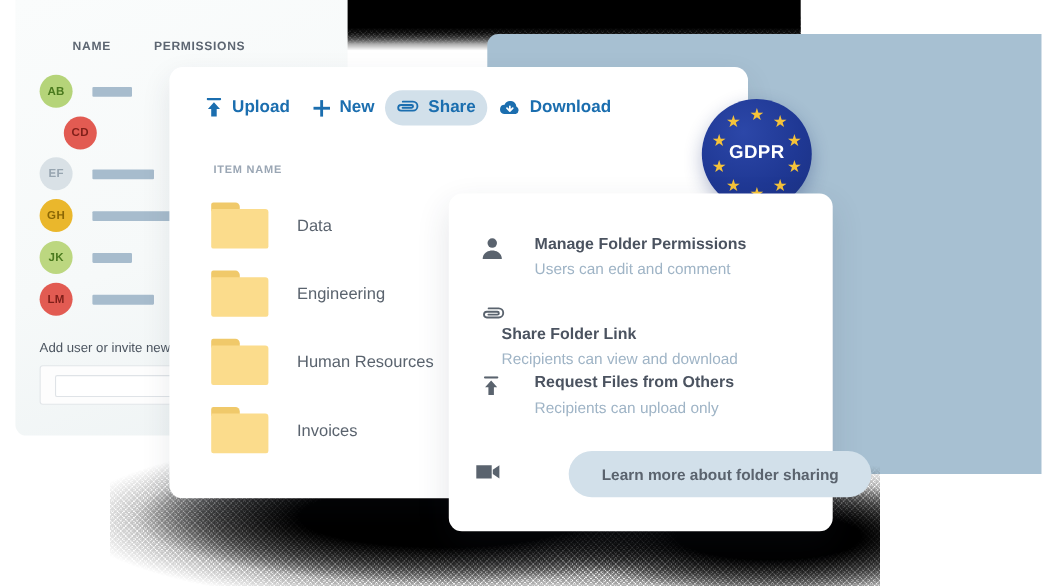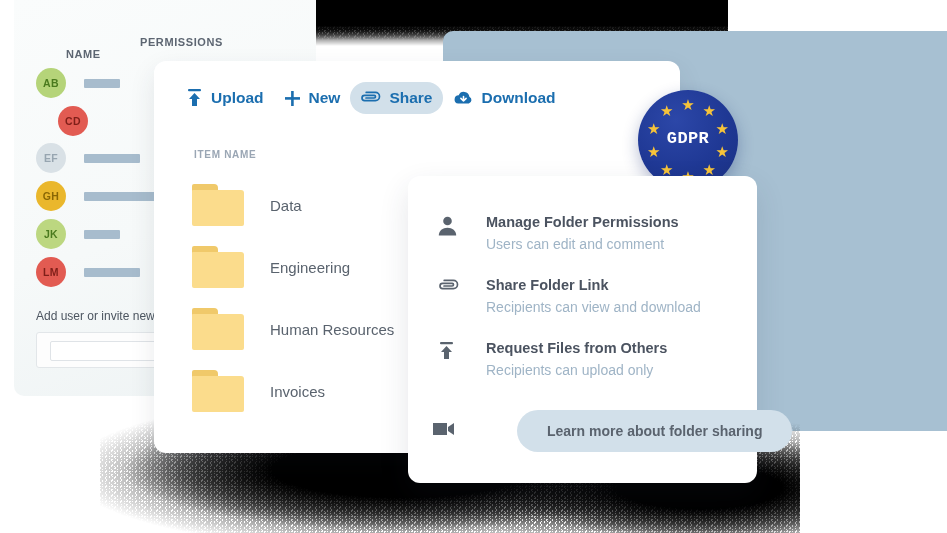--- a/index.html
+++ b/index.html
@@ -70,21 +70,21 @@
   .users-panel {
     position: absolute;
     left: 14px; top: 0px; width: 302px; height: 396px;
     background: linear-gradient(160deg,#fafcfc 0%, #f6f9f9 55%, #eef3f4 100%);
     border-radius: 0 0 10px 10px;
   }
   .col-head {
     position: absolute;
     font-size: 11px; font-weight: 700; letter-spacing: .6px; color: #5d6672;
   }
-  .col-head.name { left: 24px; top: 48px; padding-left: 28px; }
+  .col-head.name { left: 24px; top: 36px; padding-left: 28px; }
   .col-head.perm { left: 126px; top: 36px; }
 
   .user-row { position: absolute; left: 22px; height: 30px; display: flex; align-items: center; }
   .avatar {
     width: 30px; height: 30px; border-radius: 50%;
     display: flex; align-items: center; justify-content: center;
     font-size: 10.5px; font-weight: 700; letter-spacing: .3px;
     flex: 0 0 auto;
   }
   .perm-bar { height: 9px; border-radius: 1px; background: #a7bccd; margin-left: 18px; }
@@ -141,21 +141,21 @@
 
   
   .gdpr {
     position: absolute; left: 638px; top: 90px; width: 100px; height: 100px;
     border-radius: 50%;
     background: radial-gradient(circle at 38% 30%, #2c47a8 0%, #1f3894 55%, #1b3080 100%);
     box-shadow: 0 6px 16px rgba(20,40,110,.30);
   }
   .gdpr .txt {
     position: absolute; left: 0; right: 0; top: 39px; text-align: center;
-    color: #ffffff; font-size: 17px; font-weight: 700; letter-spacing: .4px; font-family: Liberation Mono, monospace;
+    color: #ffffff; font-size: 17px; font-weight: 700; letter-spacing: .4px;
   }
   .gdpr .star {
     position: absolute; width: 15px; height: 15px; color: #f6c33a; font-size: 15px;
     line-height: 15px; text-align: center;
   }
 
   
   .share-card {
     position: absolute;
     left: 408px; top: 176px; width: 349px; height: 307px;
@@ -316,21 +316,21 @@
             <svg width="19" height="20" viewBox="0 0 19 20">
               <circle cx="9.5" cy="5" r="4.3" fill="#5a636e"></circle>
               <path d="M0.8 19.5c0-4.8 3.9-7.8 8.7-7.8s8.7 3 8.7 7.8z" fill="#5a636e"></path>
             </svg>
           </div>
           <div class="opt-txt">
             <div class="opt-title">Manage Folder Permissions</div>
             <div class="opt-sub">Users can edit and comment</div>
           </div>
         </div>
-        <div class="opt-row" style="top: 99px;">
+        <div class="opt-row" style="top: 99px; flex-direction: column;">
           <div class="opt-ico">
             <svg width="21" height="15" viewBox="0 0 21 15">
               <path d="M6.2 1.4h9.2a4.1 4.1 0 0 1 0 8.2H4.6a2.6 2.6 0 0 1 0-5.2h9.6a1.3 1.3 0 0 1 0 2.6H6.0" fill="none" stroke="#5a636e" stroke-width="1.7" stroke-linecap="round"></path>
             </svg>
           </div>
           <div class="opt-txt">
             <div class="opt-title">Share Folder Link</div>
             <div class="opt-sub">Recipients can view and download</div>
           </div>
         </div>

